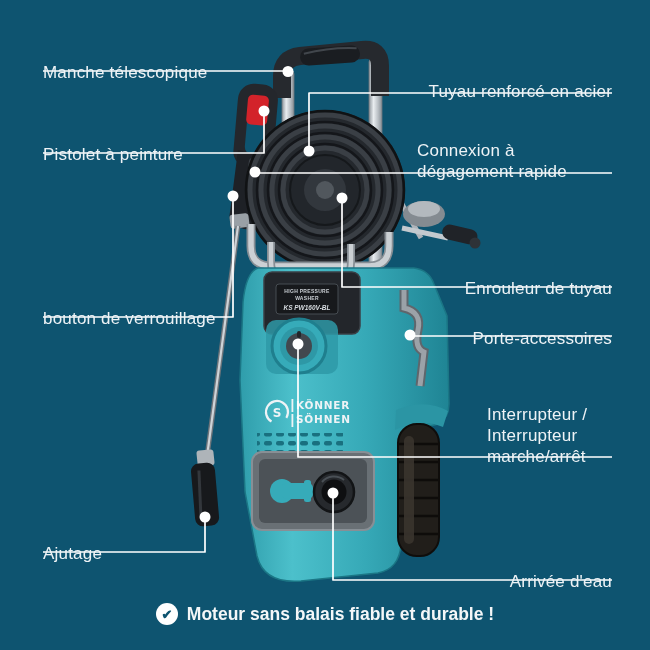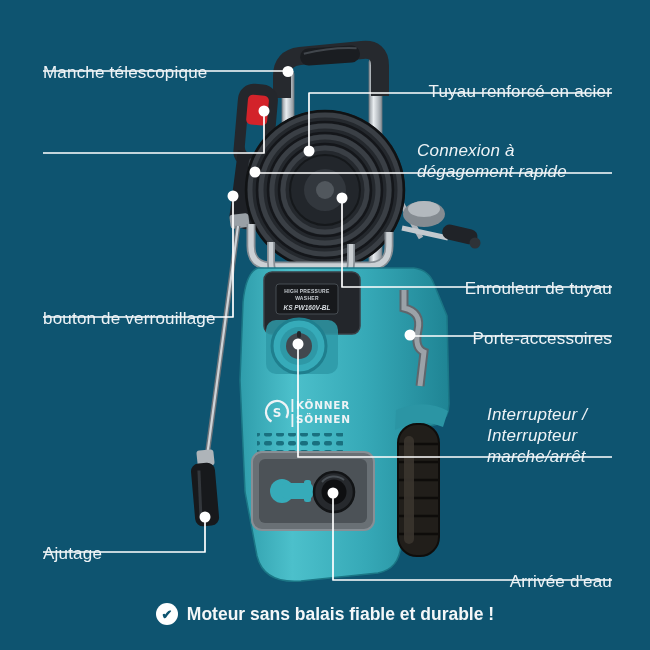--- a/index.html
+++ b/index.html
@@ -3,21 +3,21 @@
 <meta charset="utf-8">
 <style>
   html,body{margin:0;padding:0;}
   body{width:650px;height:650px;overflow:hidden;background:#0e5470;}
   .stage{position:relative;width:650px;height:650px;background:#0e5470;
          font-family:"Liberation Sans",sans-serif;}
   svg.scene{position:absolute;left:0;top:0;width:650px;height:650px;}
   .label{position:absolute;color:#eef3f6;font-size:17px;line-height:21px;
          letter-spacing:.2px;white-space:nowrap;margin-top:18px;}
   .label.right{text-align:left;white-space:normal;}
-  .label.wrap{white-space:normal;font-style:italic;}
+  .label.wrap{white-space:normal;}
   .plate-txt{font-size:5px;font-weight:bold;fill:#c9ced3;text-anchor:middle;
              font-family:"Liberation Sans",sans-serif;letter-spacing:.3px;}
   .plate-model{font-size:6.5px;font-weight:bold;font-style:italic;fill:#d6dbdf;
                text-anchor:middle;font-family:"Liberation Sans",sans-serif;}
   .logo-s{font-size:12px;font-weight:bold;fill:#eef3f6;text-anchor:middle;
           font-family:"DejaVu Sans",sans-serif;}
   .brand{font-size:10.5px;font-weight:bold;fill:#eef3f6;letter-spacing:.8px;
          font-family:"DejaVu Sans",sans-serif;}
   .footer{position:absolute;left:0;right:0;top:603px;display:flex;
           justify-content:center;align-items:center;gap:9px;
@@ -173,20 +173,21 @@
       <circle cx="309" cy="151" r="5.5"></circle>
       <circle cx="255" cy="172" r="5.5"></circle>
       <circle cx="342" cy="198" r="5.5"></circle>
       <circle cx="410" cy="335" r="5.5"></circle>
       <circle cx="298" cy="344" r="5.5"></circle>
       <circle cx="333" cy="493" r="5.5"></circle>
     </g>
   </svg>
 
   <div class="label left" style="left:43px;top:44px">Manche télescopique</div>
+  <div class="label left" style="left:43px;top:126px">Pistolet à peinture</div>
   <div class="label left" style="left:43px;top:290px">bouton de verrouillage</div>
   <div class="label left" style="left:43px;top:525px">Ajutage</div>
 
   <div class="label right" style="right:38px;top:63px">Tuyau renforcé en acier</div>
   <div class="label right wrap" style="right:38px;top:122px;width:195px">Connexion à dégagement rapide</div>
   <div class="label right" style="right:38px;top:260px">Enrouleur de tuyau</div>
   <div class="label right" style="right:38px;top:310px">Porte-accessoires</div>
   <div class="label right wrap" style="right:38px;top:386px;width:125px">Interrupteur / Interrupteur marche/arrêt</div>
   <div class="label right" style="right:38px;top:553px">Arrivée d'eau</div>
 

